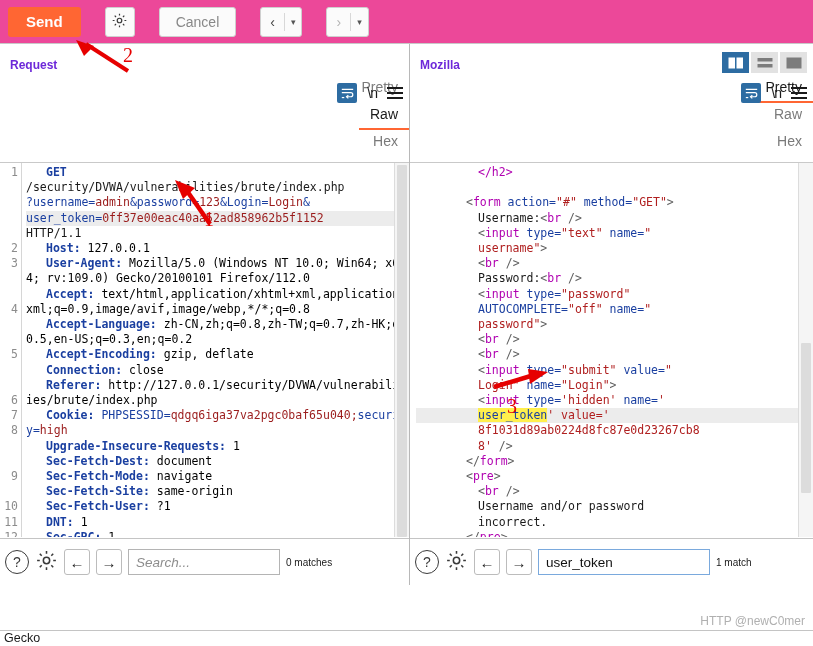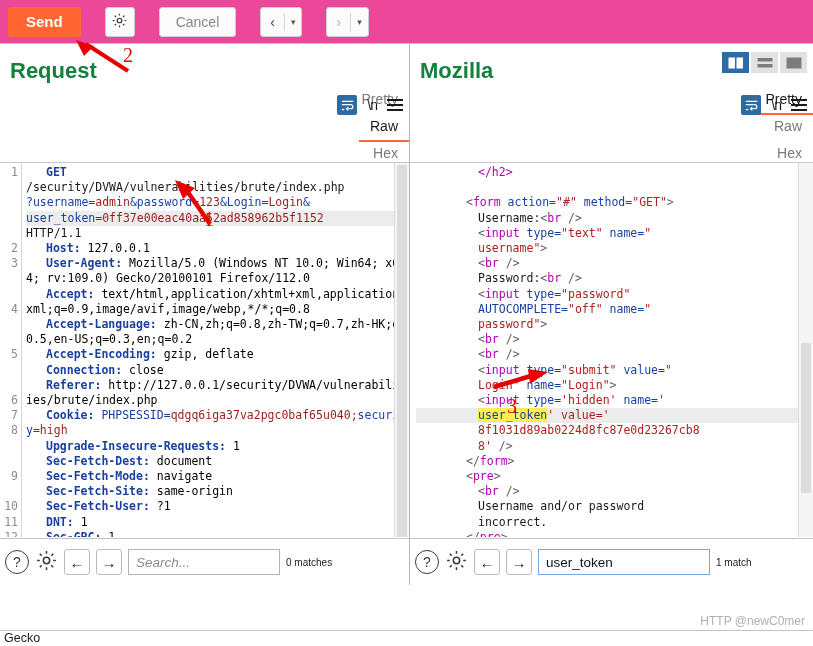--- a/index.html
+++ b/index.html
@@ -106,23 +106,23 @@
     overflow: hidden;
   }
   .pane-left {
     width: 410px;
     border-right: 1px solid #b8b8b8;
   }
   .pane-right {
     width: 403px;
   }
   .pane-title {
-    font-size: 22px;
+    font-size: 12px;
     font-weight: bold;
-    color: #15803d;
+    color: #6d28d9;
     padding: 14px 0 4px 10px;
     font-family: "Liberation Sans", sans-serif;
   }
   .tabrow {
     display: flex;
     align-items: flex-end;
     padding-left: 8px;
     height: 30px;
     position: relative;
     flex-direction: column;

